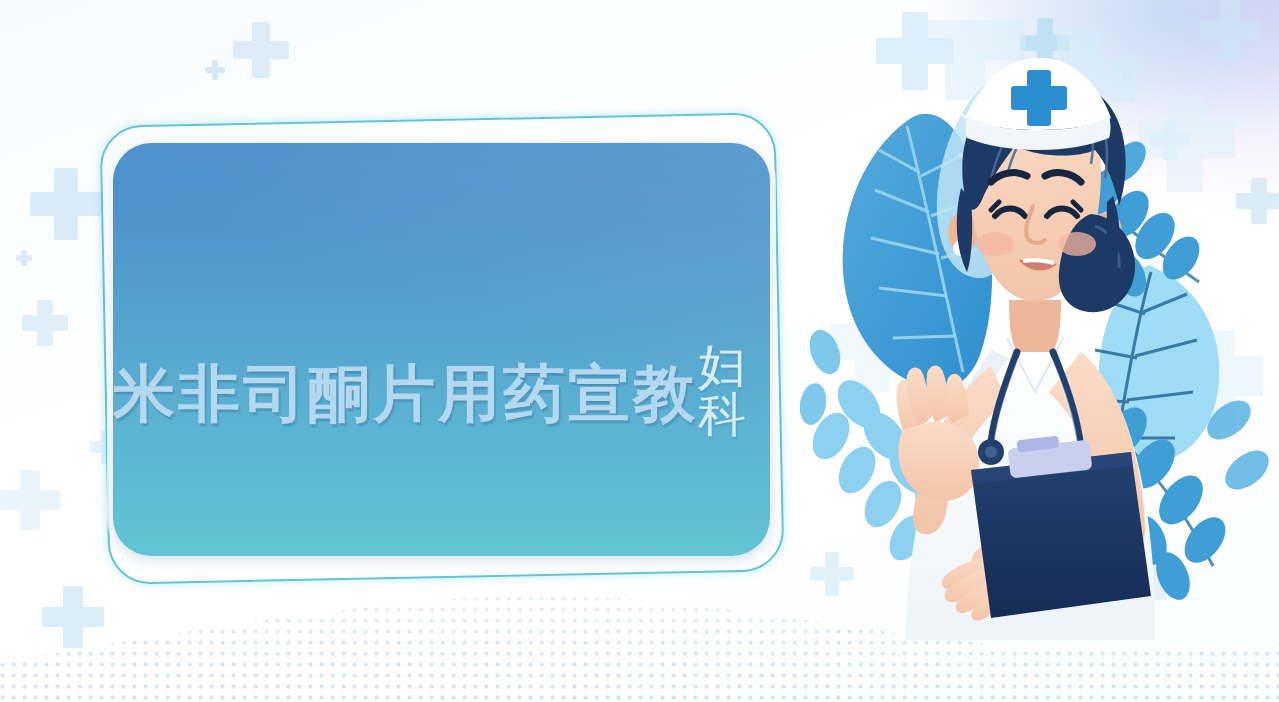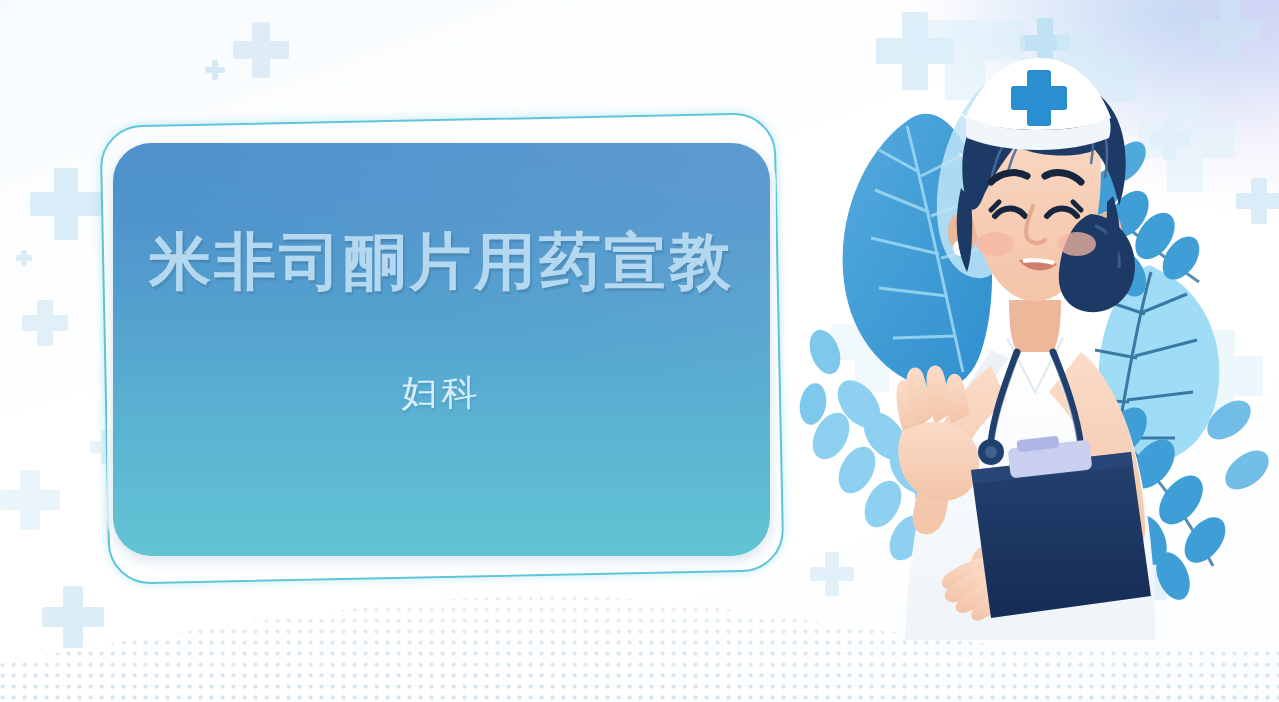--- a/index.html
+++ b/index.html
@@ -39,34 +39,34 @@
     background:linear-gradient(180deg,#4b8fcb 0%,#4f95cc 20%,#55a3cf 45%,#5bb4d2 70%,#62c4d3 100%);
     box-shadow:0 4px 14px rgba(60,120,160,.22), 0 0 0 6px rgba(255,255,255,.75);
     overflow:hidden;
   }
   #card-main .sheen{
     position:absolute;inset:0;border-radius:38px;
     background:linear-gradient(200deg,rgba(255,255,255,.10) 0%,rgba(255,255,255,0) 45%);
     pointer-events:none;
   }
   #card-text{
-    position:absolute;inset:0;display:flex;flex-direction:column;
+    position:absolute;inset:0;display:flex;flex-direction:row;
     align-items:center;justify-content:flex-start;
   }
   #slide-title{
     margin-top:88px;
     font-size:62px;line-height:1;font-weight:bold;
     letter-spacing:3px;
     color:#b4d8ef;
     text-shadow:2px 3px 0 rgba(56,110,150,.28), 0 1px 1px rgba(40,90,130,.25);
     white-space:nowrap;
   }
   #slide-subtitle{
     margin-top:82px;
-    font-size:36px;line-height:1;font-weight:normal;letter-spacing:4px;
+    font-size:48px;line-height:1;font-weight:normal;letter-spacing:4px;
     color:#d8edf8;
     text-shadow:1px 2px 2px rgba(50,105,145,.22);
   }
 
   
   #nurse{position:absolute;left:795px;top:0px;width:484px;height:640px;}
 </style>
 </head>
 <body>
 

